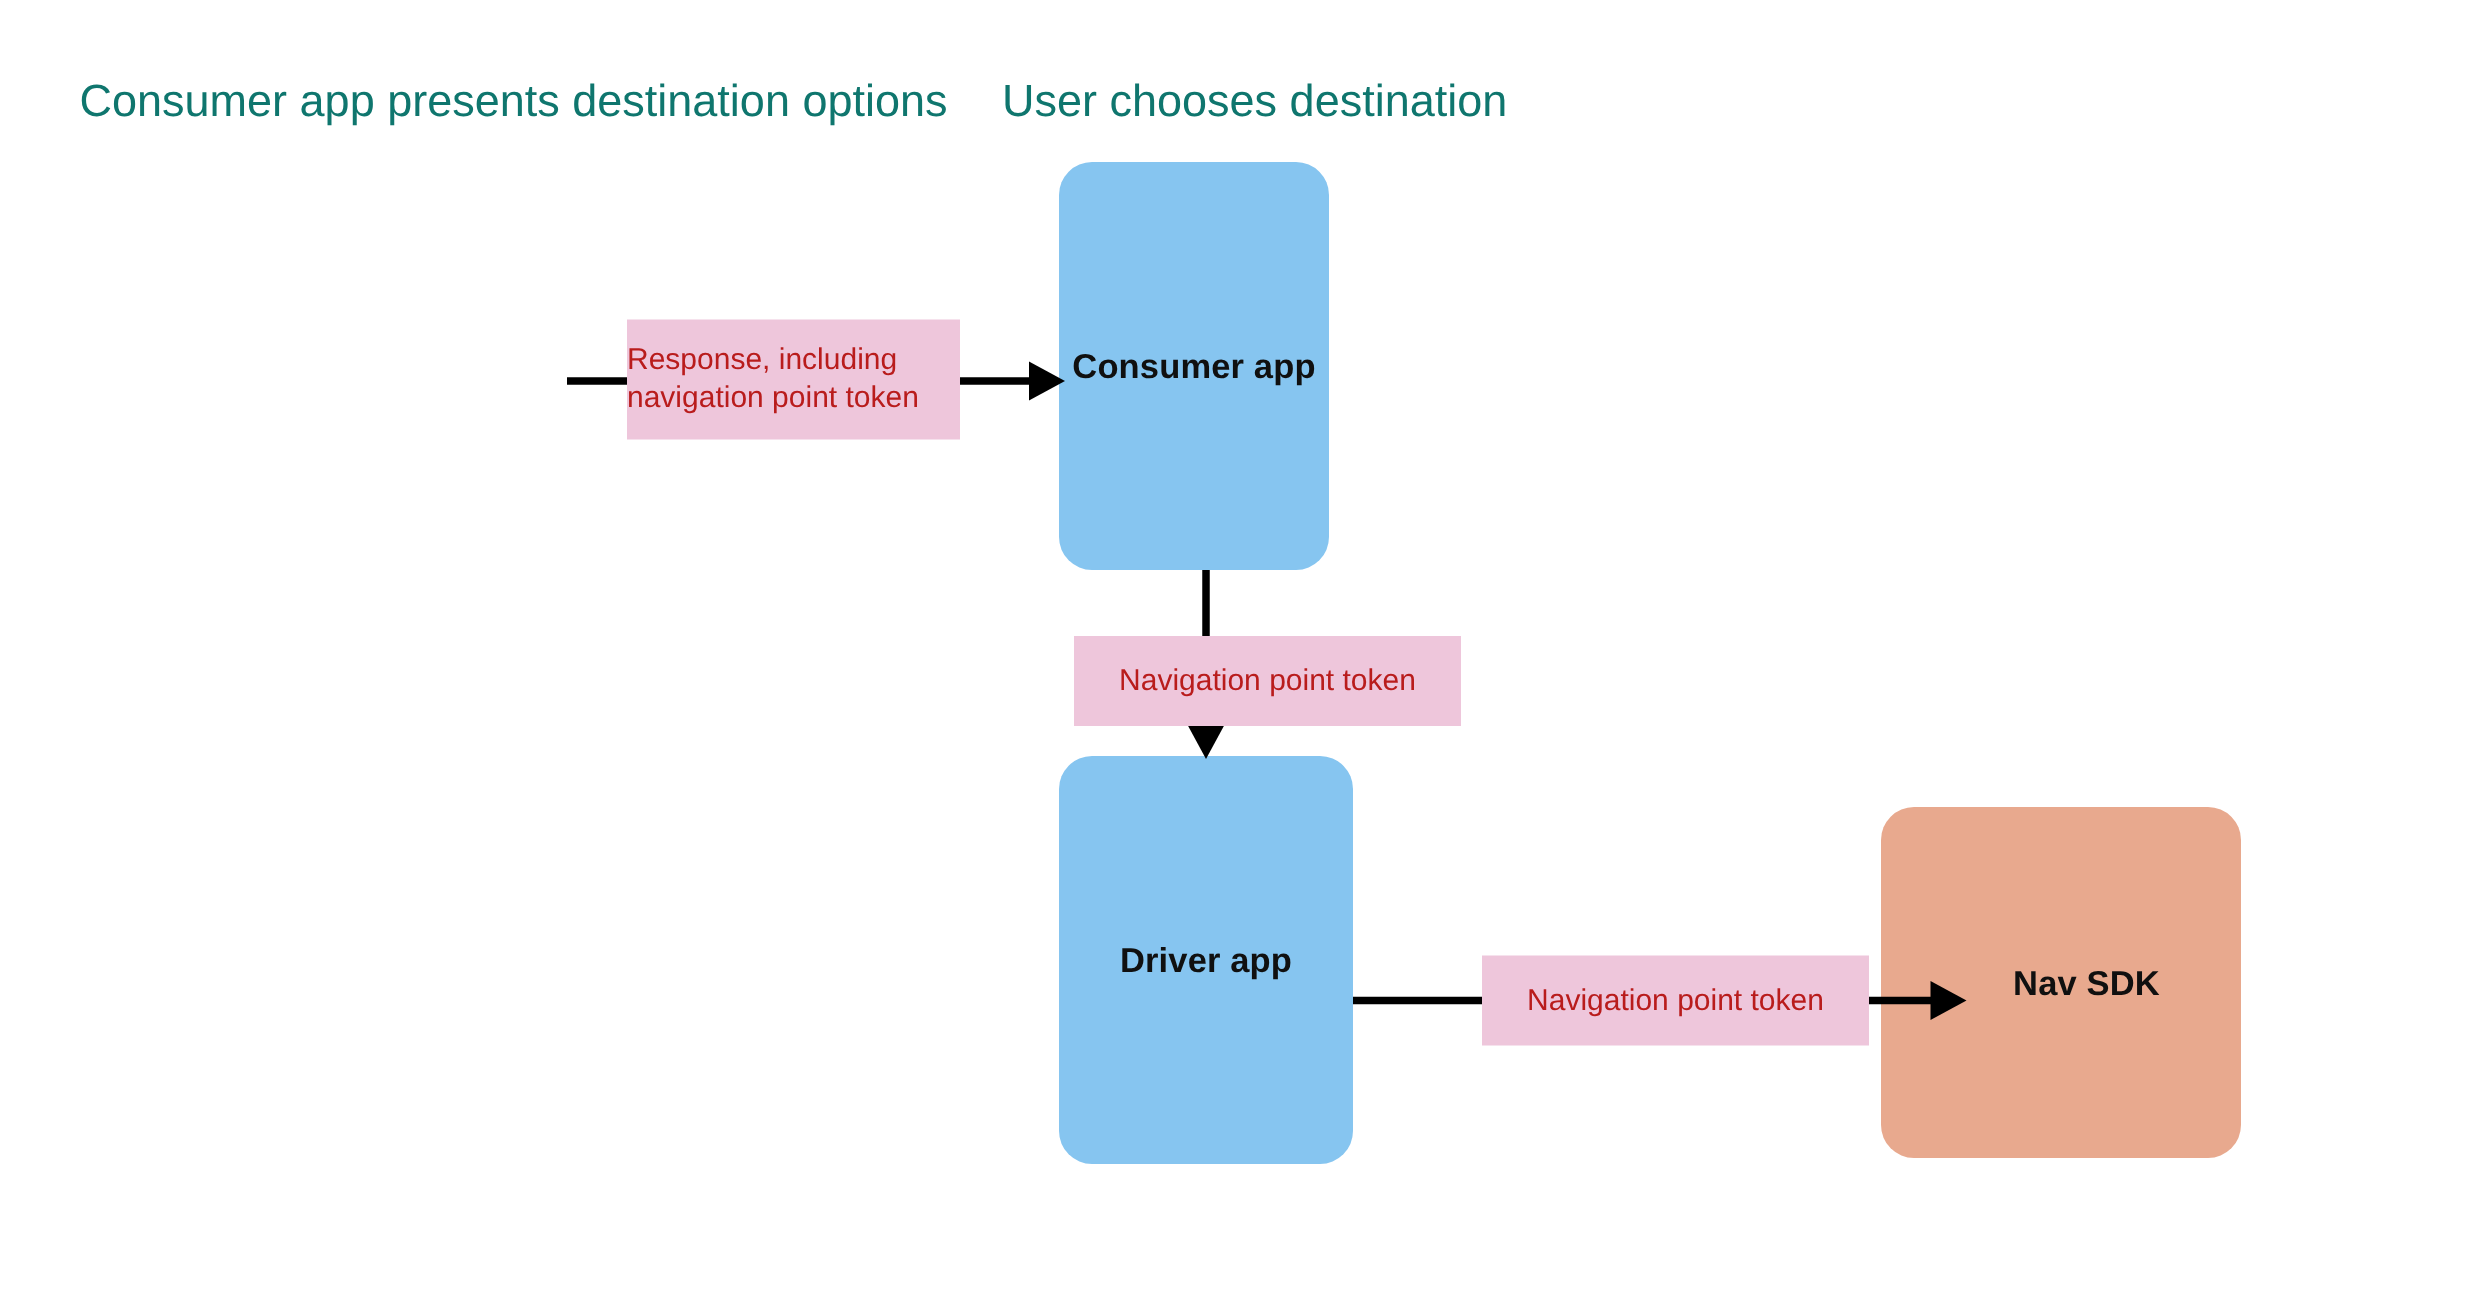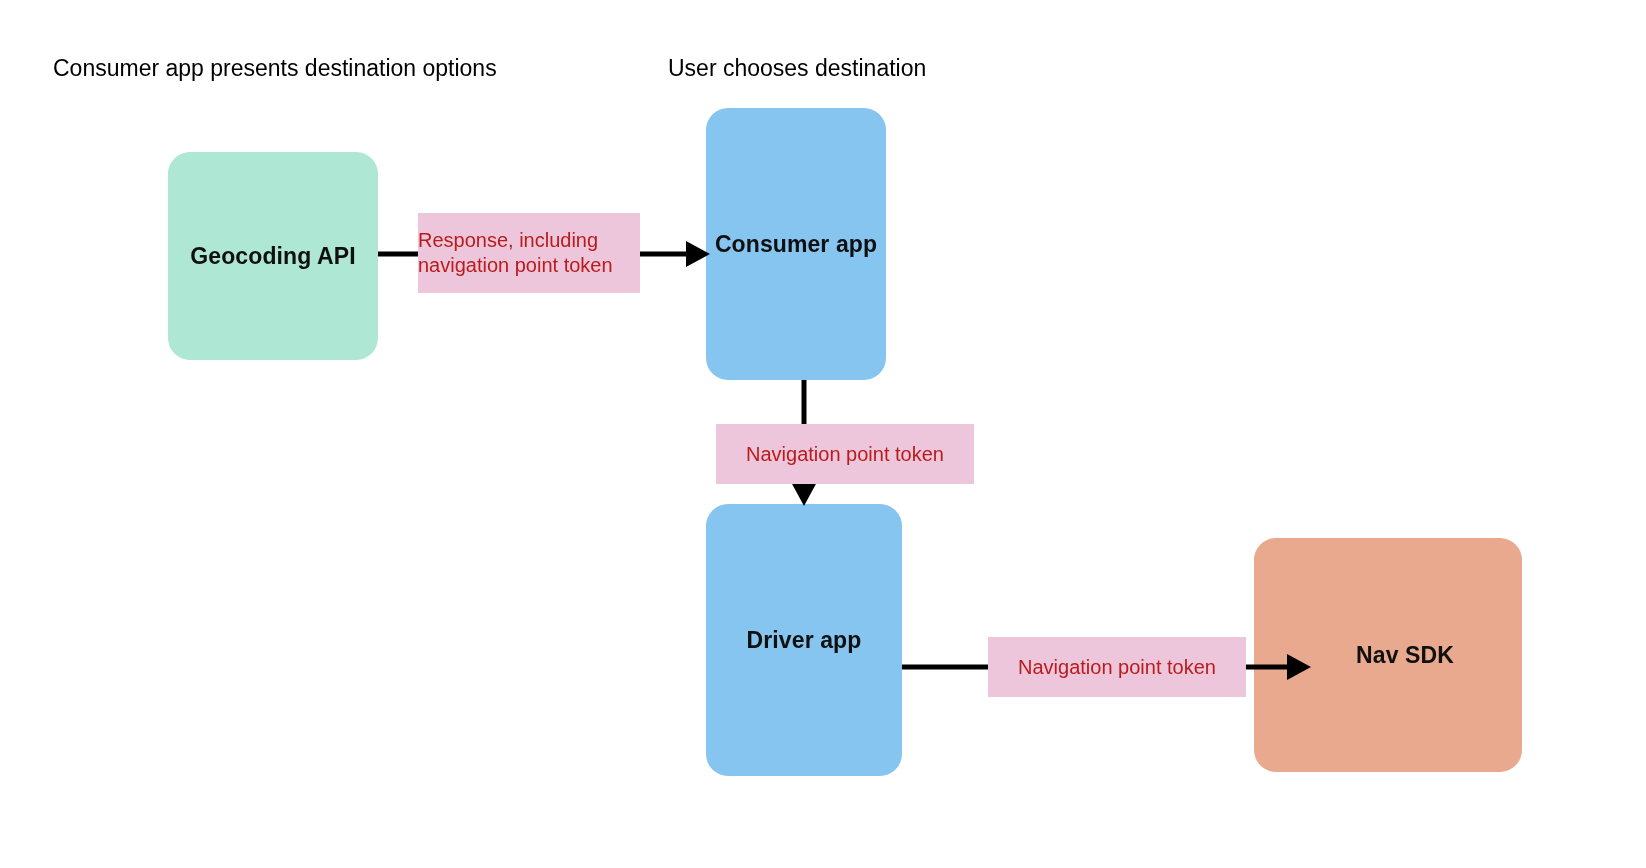--- a/index.html
+++ b/index.html
@@ -14,23 +14,23 @@
   }
   #canvas {
     position: relative;
     width: 1646px;
     height: 868px;
     background: #ffffff;
     overflow: hidden;
   }
   .col-header {
     position: absolute;
-    font-size: 23px;
+    font-size: 30px;
     line-height: 28px;
-    color: #000000;
+    color: #0f766e;
     font-weight: 400;
     white-space: nowrap;
   }
   .node {
     position: absolute;
     border-radius: 22px;
     display: flex;
     align-items: center;
     justify-content: center;
     box-sizing: border-box;
@@ -103,33 +103,30 @@
     </svg>
   </div>
 
   <div class="connector" style="left:1243px; top:643px; width:68px; height:48px;">
     <svg width="68" height="48" viewBox="0 0 68 48">
       <line x1="0" y1="24" x2="50" y2="24" stroke="#000000" stroke-width="5"></line>
       <polygon points="44,11 68,24 44,37" fill="#000000"></polygon>
     </svg>
   </div>
 
-  <div class="node" style="left:168px; top:152px; width:210px; height:208px; background:#aee8d4;">
-    <span class="node-label">Geocoding API</span>
-  </div>
 
   <div class="node" style="left:706px; top:108px; width:180px; height:272px; background:#86c5f0;">
     <span class="node-label">Consumer app</span>
   </div>
 
   <div class="node" style="left:706px; top:504px; width:196px; height:272px; background:#86c5f0;">
     <span class="node-label">Driver app</span>
   </div>
 
-  <div class="node" style="left:1254px; top:538px; width:268px; height:234px; background:#e8a98e;padding-left:34px;">
+  <div class="node" style="left:1254px; top:538px; width:240px; height:234px; background:#e8a98e;padding-left:34px;">
     <span class="node-label">Nav SDK</span>
   </div>
 
   <div class="edge-label" style="left:418px; top:213px; width:222px; height:80px; background:#eec6db;">
     <span class="edge-label-text">Response, including navigation point token</span>
   </div>
 
   <div class="edge-label" style="left:716px; top:424px; width:258px; height:60px; background:#eec6db;">
     <span class="edge-label-text">Navigation point token</span>
   </div>

